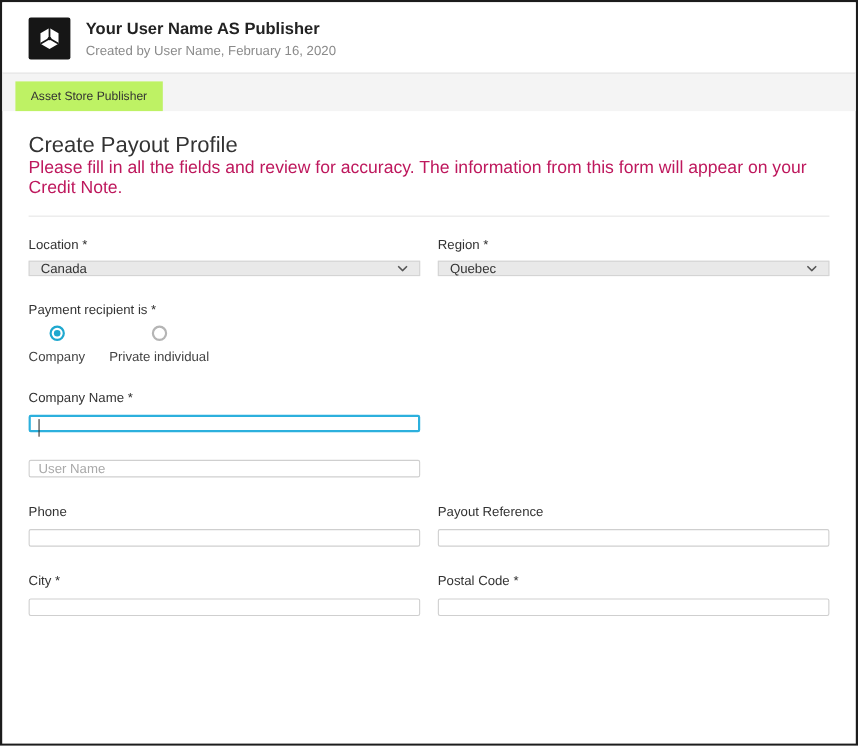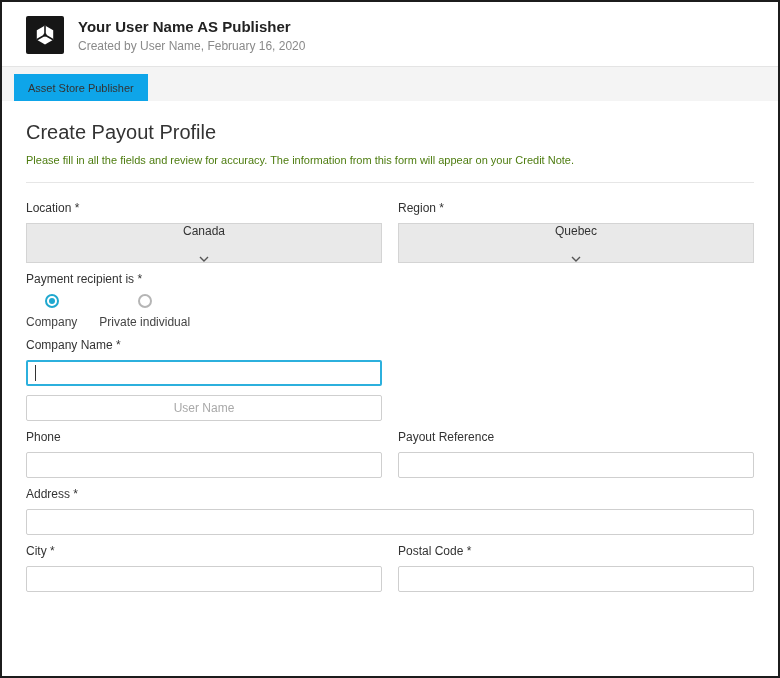--- a/index.html
+++ b/index.html
@@ -36,70 +36,68 @@
   .header-title { font-size: 15px; font-weight: bold; color: #222; }
   .header-subtitle { font-size: 12px; color: #8a8a8a; margin-top: 4px; }
   
   .tabbar {
     background: #f4f4f4;
     border-top: 1px solid #e4e4e4;
     padding: 7px 0 0 12px;
     display: flex;
   }
   .tab {
-    background: #0ea5e9;
+    background: #bef264;
     font-size: 11px;
     color: #333;
     padding: 8px 14px 7px 14px;
     cursor: pointer;
   }
   
   .content { padding: 20px 24px 14px 24px; }
   .page-title { font-size: 20px; font-weight: 400; color: #333; }
-  .page-desc { font-size: 11px; color: #4d7c0f; margin-top: 10px; }
+  .page-desc { font-size: 16px; color: #be185d; margin-top: 0; }
   .divider { border: 0; border-top: 1px solid #e6e6e6; margin: 16px 0 0 0; }
   
   .form { padding-top: 18px; }
   .row {
     display: grid;
     grid-template-columns: 1fr 1fr;
     column-gap: 16px;
-    margin-bottom: 9px;
+    margin-bottom: 23px;
   }
   .field label {
     display: block;
     font-size: 12px;
     color: #333;
     margin-bottom: 8px;
   }
   .full { grid-column: 1 / -1; }
   .select {
-    height: 40px;
+    height: 14px;
     background: #e9e9e9;
     border: 1px solid #d4d4d4;
     display: flex;
     align-items: center;
     justify-content: space-between;
     padding: 0 10px;
     font-size: 12px;
     color: #333;
     cursor: pointer;
-    flex-direction: column;
   }
   .text-input {
     width: 100%;
-    height: 26px;
+    height: 16px;
     border: 1px solid #cfcfcf;
     border-radius: 2px;
     padding: 0 8px;
     font-size: 12px;
     color: #333;
     outline: none;
     background: #fff;
-    text-align: center;
   }
   .text-input::placeholder { color: #a9a9a9; }
   .input-wrap { position: relative; }
   .text-input.focused { border: 2px solid #2cb0dd; padding: 0 7px; }
   .caret {
     position: absolute;
     left: 9px;
     top: 5px;
     width: 1px;
     height: 16px;
@@ -223,26 +221,20 @@
         <div class="field">
           <label>Phone</label>
           <input type="text" class="text-input" style="">
         </div>
         <div class="field">
           <label>Payout Reference</label>
           <input type="text" class="text-input" style="">
         </div>
       </div>
 
-      <div class="row">
-        <div class="field full">
-          <label>Address *</label>
-          <input type="text" class="text-input" style="">
-        </div>
-      </div>
 
       <div class="row">
         <div class="field">
           <label>City *</label>
           <input type="text" class="text-input" style="">
         </div>
         <div class="field">
           <label>Postal Code *</label>
           <input type="text" class="text-input" style="">
         </div>

